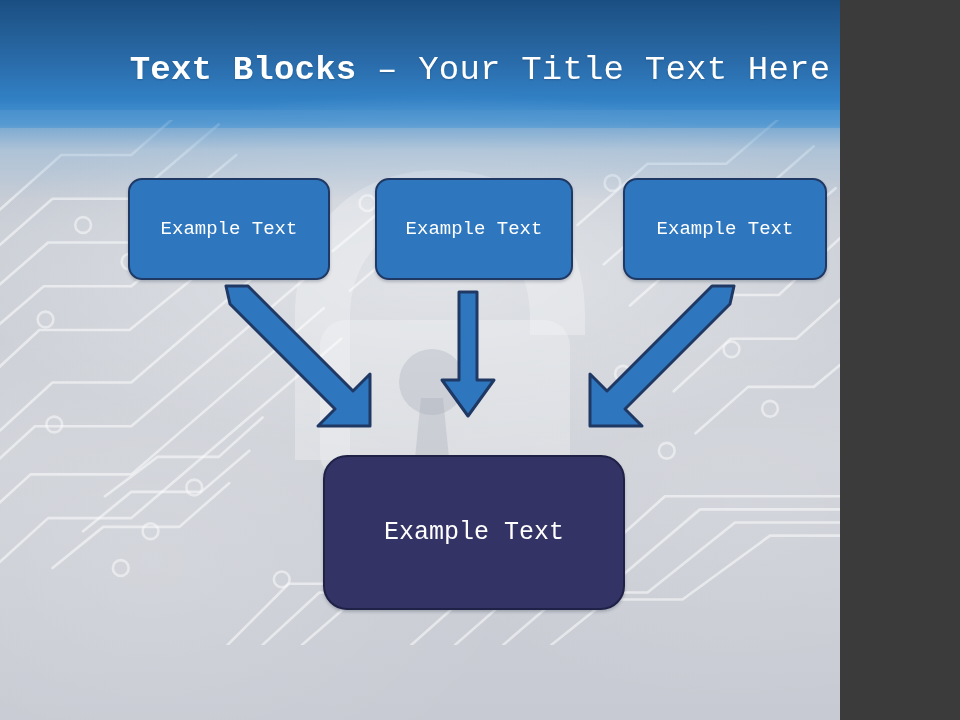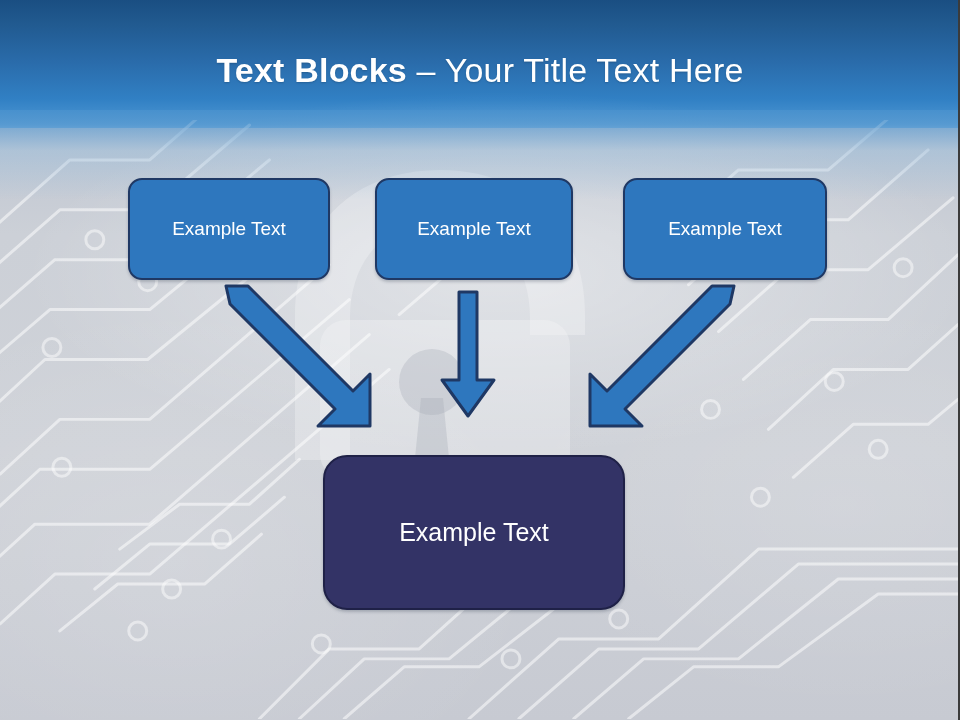--- a/index.html
+++ b/index.html
@@ -2,24 +2,24 @@
 <html><head>
 <meta charset="utf-8">
 <style>
   html, body {
     margin: 0;
     padding: 0;
     background: #3b3b3b;
   }
   .slide {
     position: relative;
-    width: 958px;
+    width: 840px;
     height: 720px;
     overflow: hidden;
-    font-family: Liberation Sans, sans-serif;
+    font-family: Liberation Mono, monospace;
     background: #c9ccd3;
   }
 
   
   .bg-base {
     position: absolute;
     inset: 0;
     background:
       linear-gradient(180deg,
         #1a4e82 0%,

